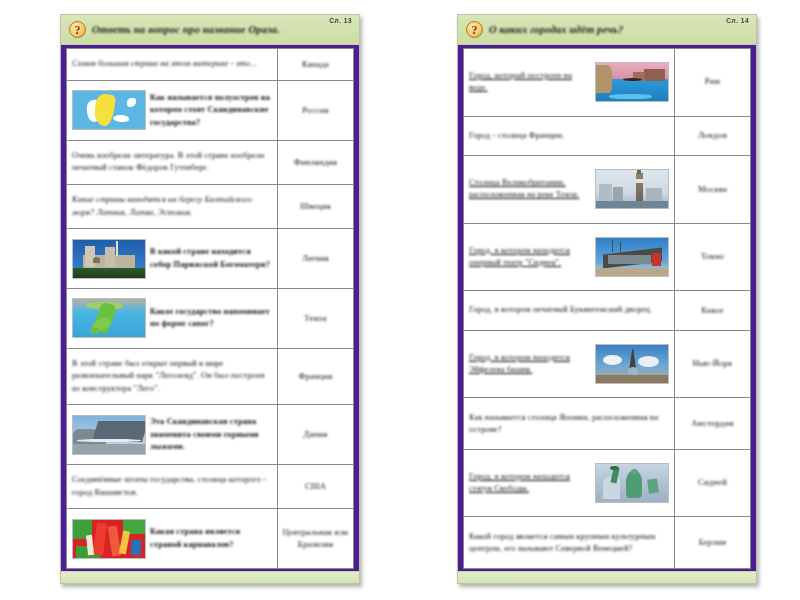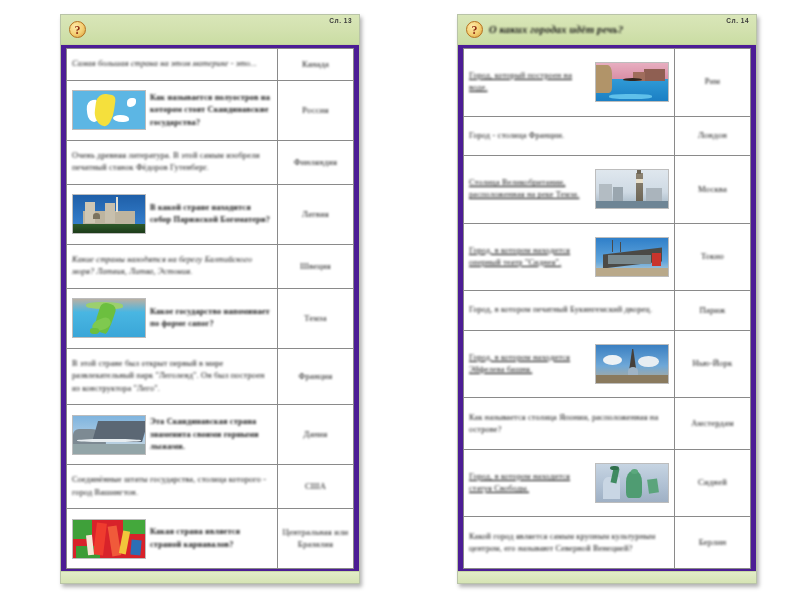--- a/index.html
+++ b/index.html
@@ -280,20 +280,21 @@
 <body>
 
 <div class="canvas">
 
   <div class="slide" id="slide-left">
 
     <div class="slide-header">
       <div class="q-badge">
         <span>?</span>
       </div>
+      <div class="slide-title">Ответь на вопрос про название Ораза.</div>
       <div class="slide-num">Сл. 13</div>
     </div>
 
     <div class="qtable">
 
       <div class="qrow">
         <div class="qcell-question">
           <div class="qtext italic">Самая большая страна на этом материке - это...</div>
         </div>
         <div class="qcell-answer">
@@ -312,50 +313,50 @@
           </div>
           <div class="qtext">Как называется полуостров на котором стоят Скандинавские государства?</div>
         </div>
         <div class="qcell-answer">
           <div class="atext">Россия</div>
         </div>
       </div>
 
       <div class="qrow">
         <div class="qcell-question">
-          <div class="qtext">Очень древняя литература. В этой самым изобрели печатный станок Фёдоров Гутенберг.</div>
+          <div class="qtext">Очень изобрели литература. В этой стране изобрели печатный станок Фёдоров Гутенберг.</div>
         </div>
         <div class="qcell-answer">
           <div class="atext">Финляндия</div>
+        </div>
+      </div>
+
+      <div class="qrow">
+        <div class="qcell-question">
+          <div class="qtext italic">Какие страны находятся на берегу Балтийского моря? Латвия, Литва, Эстония.</div>
+        </div>
+        <div class="qcell-answer">
+          <div class="atext">Швеция</div>
         </div>
       </div>
 
       <div class="qrow">
         <div class="qcell-question img-left">
           <div class="thumb t-cathedral">
             <i class="body"></i>
               <i class="twr1"></i>
               <i class="twr2"></i>
               <i class="spire"></i>
               <i class="win"></i>
               <i class="trees"></i>
           </div>
           <div class="qtext">В какой стране находится собор Парижской Богоматери?</div>
         </div>
         <div class="qcell-answer">
           <div class="atext">Латвия</div>
-        </div>
-      </div>
-
-      <div class="qrow">
-        <div class="qcell-question">
-          <div class="qtext italic">Какие страны находятся на берегу Балтийского моря? Латвия, Литва, Эстония.</div>
-        </div>
-        <div class="qcell-answer">
-          <div class="atext">Швеция</div>
         </div>
       </div>
 
       <div class="qrow">
         <div class="qcell-question img-left">
           <div class="thumb t-italy">
             <i class="bg"></i>
               <i class="alps"></i>
               <i class="boot"></i>
               <i class="boot2"></i>
@@ -496,21 +497,21 @@
         <div class="qcell-answer">
           <div class="atext">Токио</div>
         </div>
       </div>
 
       <div class="qrow">
         <div class="qcell-question">
           <div class="qtext">Город, в котором печатный Букингемский дворец.</div>
         </div>
         <div class="qcell-answer">
-          <div class="atext">Париж</div>
+          <div class="atext">Какое</div>
         </div>
       </div>
 
       <div class="qrow">
         <div class="qcell-question img-right">
           <div class="qtext">Город, в котором находится Эйфелева башня.</div>
           <div class="thumb t-eiffel">
             <i class="cloud1"></i>
               <i class="cloud2"></i>
               <i class="leg"></i>

